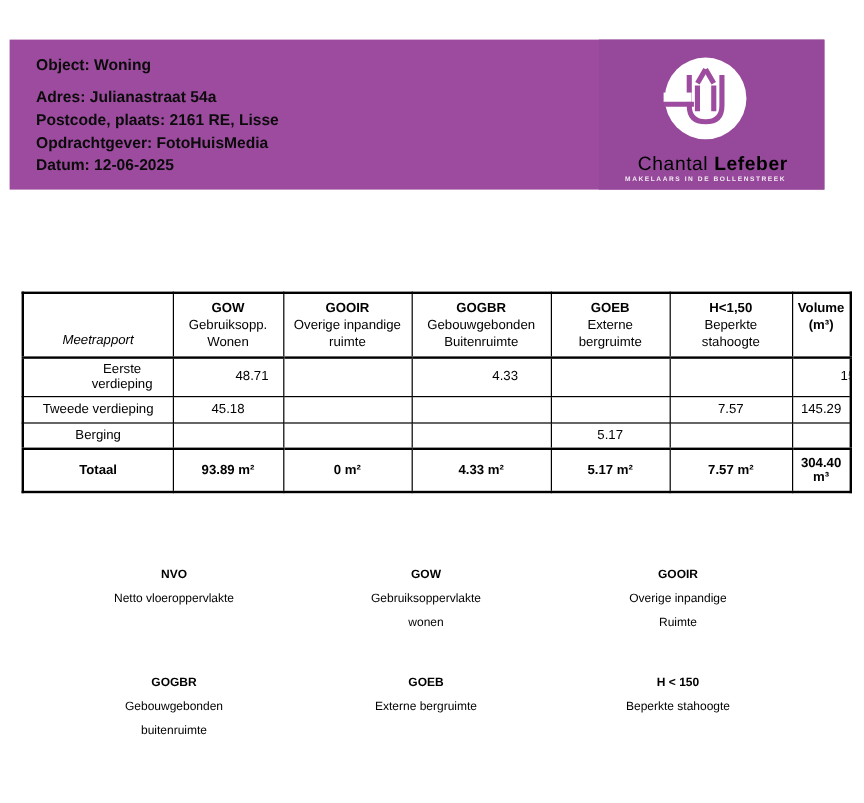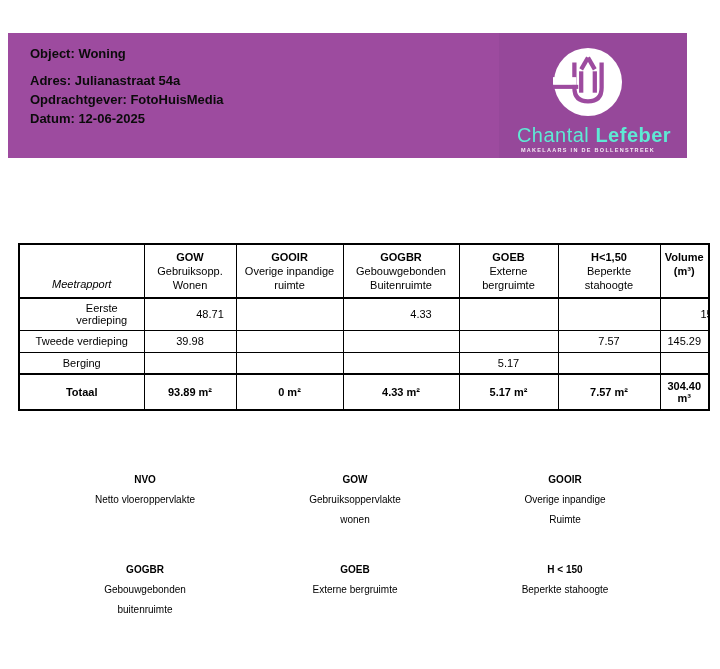--- a/index.html
+++ b/index.html
@@ -12,21 +12,21 @@
             background:#9D4B9F;padding-left:12px; }
   .header-logo-block { position:absolute; right:0; top:0; width:188px; height:125px;
             background:#96489A; }
   .header-text { position:absolute; left:22px; top:11px; font-weight:bold;
             font-size:13px; line-height:19px; color:#0b0b0b; }
   .header-text .first-line { margin-bottom:8px; }
 
   .brand { position:absolute; right:14px; top:0; width:170px; height:125px; text-align:center; }
   .brand-mark { position:absolute; left:50%; top:14px; transform:translateX(-50%); }
   .brand-name { position:absolute; left:12px; right:0; top:114px; transform:translateY(-100%);
-            color:#5eead4; font-size:20px; letter-spacing:0.5px; white-space:nowrap; }
+            color:#000000; font-size:16px; letter-spacing:0.5px; white-space:nowrap; }
   .brand-name .light { font-weight:normal; }
   .brand-name .bold  { font-weight:bold; }
   .brand-tagline { position:absolute; left:0; right:0; top:114px;
             color:rgba(255,255,255,0.88); font-size:5.5px; font-weight:bold;
             letter-spacing:1.3px; white-space:nowrap; }
 
   
   .meas-table { position:absolute; left:18px; top:243px; width:690px;
             border-collapse:collapse; table-layout:fixed; font-size:11px; }
   .meas-table, .meas-table th, .meas-table td { border:1px solid #000; }
@@ -54,20 +54,21 @@
 <body>
 
 <div class="page">
 
   <div class="header">
     <div class="header-logo-block"></div>
 
     <div class="header-text">
       <div class="first-line">Object: Woning</div>
       <div>Adres: Julianastraat 54a</div>
+      <div>Postcode, plaats: 2161 RE, Lisse</div>
       <div>Opdrachtgever: FotoHuisMedia</div>
       <div>Datum: 12-06-2025</div>
     </div>
 
     <div class="brand">
       <div class="brand-mark">
         <svg width="70" height="70" viewBox="0 0 72 72" aria-hidden="true">
           <circle cx="36" cy="36" r="35" fill="#ffffff"></circle>
           <g stroke="#9D4B9F" stroke-width="4.4" fill="none" stroke-linecap="butt" stroke-linejoin="round">
             <path d="M22 16 L22 42 Q22 56 36 56 Q50 56 50 42 L50 16"></path>
@@ -137,21 +138,21 @@
         <td>Eerste verdieping</td>
         <td>48.71</td>
         <td></td>
         <td>4.33</td>
         <td></td>
         <td></td>
         <td>159.10</td>
       </tr>
       <tr class="row-2">
         <td>Tweede verdieping</td>
-        <td>39.98</td>
+        <td>45.18</td>
         <td></td>
         <td></td>
         <td></td>
         <td>7.57</td>
         <td>145.29</td>
       </tr>
       <tr class="row-3">
         <td>Berging</td>
         <td></td>
         <td></td>

